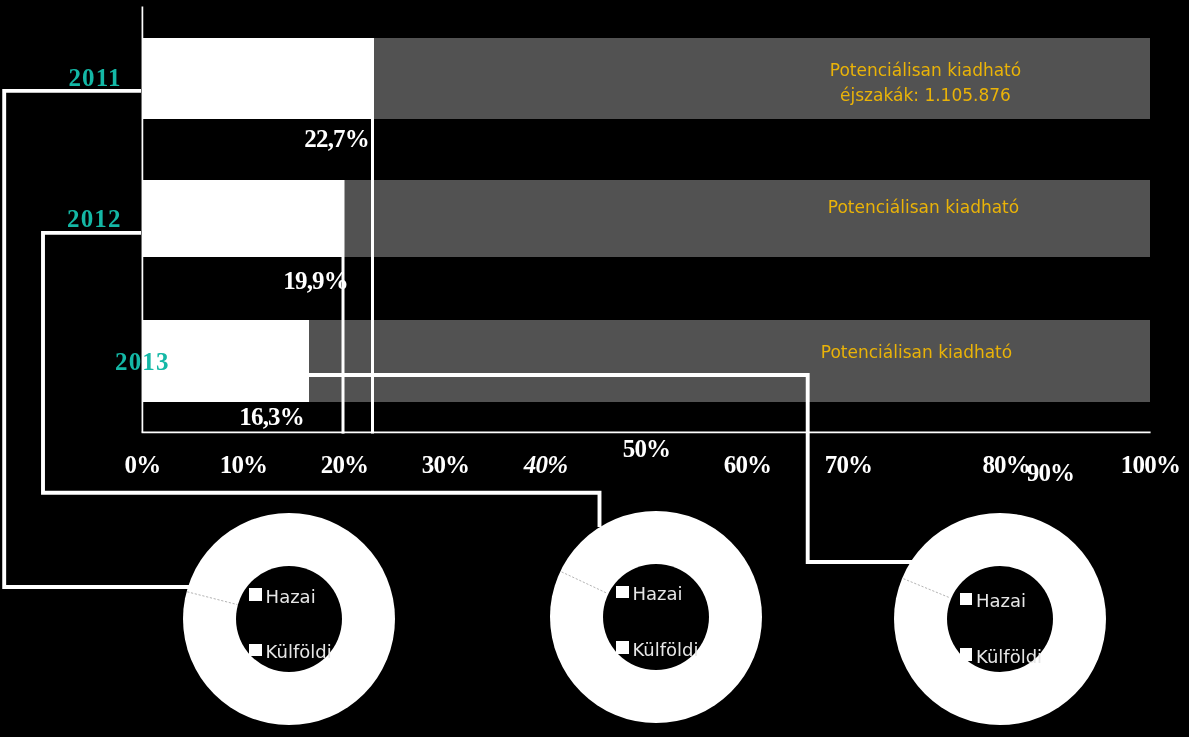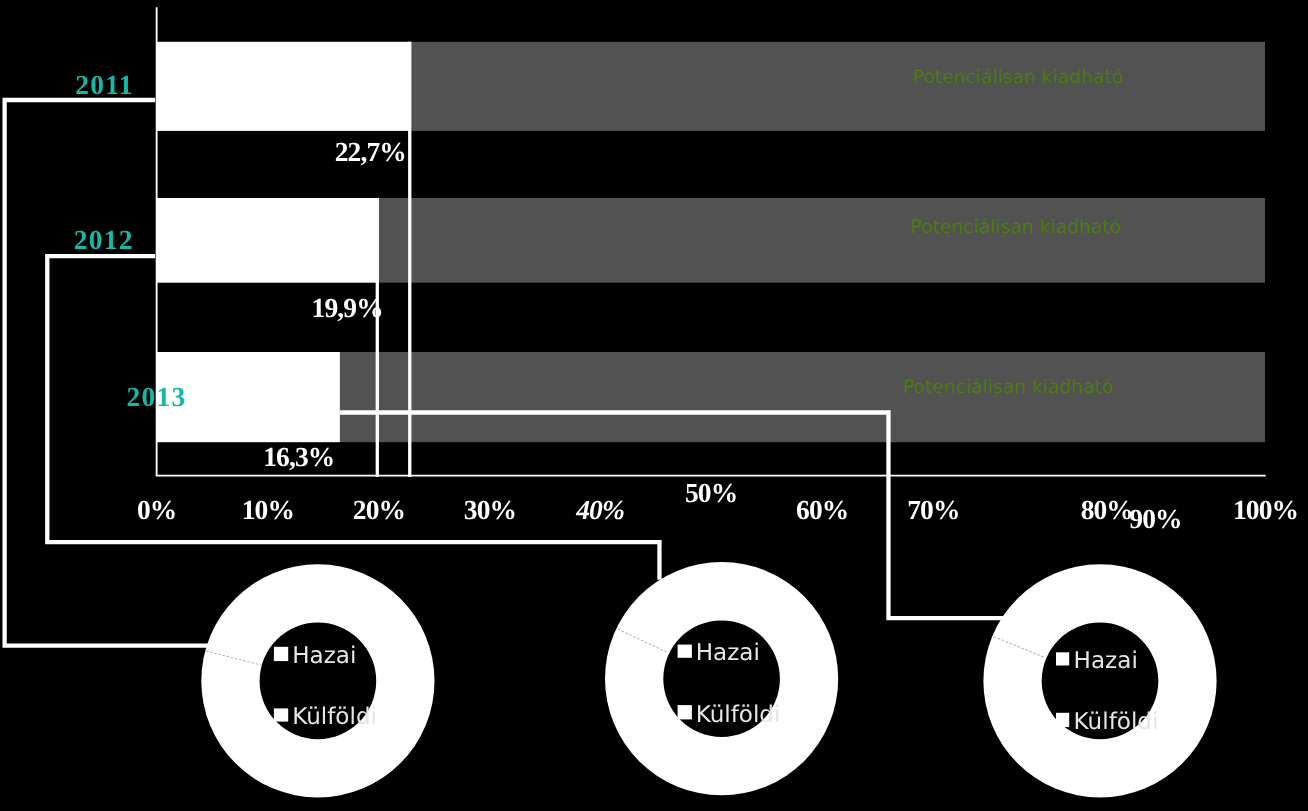--- a/index.html
+++ b/index.html
@@ -7,23 +7,23 @@
         font-family:"Liberation Sans",sans-serif;will-change:transform;}
   .abs{position:absolute;}
   .bar-gray{background:#525252;}
   .bar-white{background:#ffffff;}
   .yearlabel{font-family:"Liberation Serif",serif;font-weight:bold;font-size:25px;color:#14b8a6;
              white-space:nowrap;text-align:right;letter-spacing:1.1px;line-height:17px;}
   .pctlabel{font-family:"Liberation Serif",serif;font-weight:bold;font-size:25px;color:#ffffff;
             white-space:nowrap;text-align:right;letter-spacing:-0.8px;line-height:17px;}
   .ticklabel{font-family:"Liberation Serif",serif;font-weight:bold;font-size:25px;color:#ffffff;
              white-space:nowrap;text-align:center;letter-spacing:-0.8px;line-height:17px;}
-  .barnote{font-family:"DejaVu Sans",sans-serif;font-size:17px;color:#4d7c0f;
+  .barnote{font-family:"DejaVu Sans",sans-serif;font-size:17px;color:#eab308;
            text-align:center;line-height:24.5px;white-space:nowrap;}
-  .legendtext{font-family:"DejaVu Sans",sans-serif;font-size:21px;color:#e6e6e6;white-space:nowrap;
+  .legendtext{font-family:"DejaVu Sans",sans-serif;font-size:18px;color:#e6e6e6;white-space:nowrap;
               line-height:13px;position:relative;top:1.5px;margin-left:-1.2px;}
   .legendsq{background:#ffffff;width:12.6px;height:12.6px;flex:0 0 auto;}
   .donut{width:212px;height:212px;}
   .donutring{left:0;top:0;width:212px;height:212px;border-radius:50%;background:#ffffff;}
   .donuthole{left:53px;top:53.3px;width:106px;height:106px;border-radius:50%;background:#000000;}
   .donutlegend{width:150px;}
   .legrow{display:flex;align-items:flex-start;gap:5px;height:12.6px;}
   .legrow2{margin-top:43px;}
 </style>
 </head>
@@ -40,20 +40,21 @@
     <div class="abs bar-white" style="left: 142px; top: 38px; width: 230.946px; height: 81px;"></div>
     <div class="abs bar-white" style="left: 142px; top: 180px; width: 201.7px; height: 77px;"></div>
     <div class="abs bar-white" style="left: 142px; top: 320px; width: 167.411px; height: 82px;"></div>
 
     <div class="abs pctlabel" style="left:173px;top:130px;width:196px;">22,7%</div>
     <div class="abs pctlabel" style="left:128px;top:272px;width:220px;">19,9%</div>
     <div class="abs pctlabel" style="left:108px;top:408px;width:196px;">16,3%</div>
 
     <div class="abs barnote" style="left:775px;top:58px;width:301px;">
       <div>Potenciálisan kiadható</div>
+      <div>éjszakák: 1.105.876</div>
     </div>
     <div class="abs barnote" style="left:773px;top:195px;width:301px;">
       <div>Potenciálisan kiadható</div>
     </div>
     <div class="abs barnote" style="left:766px;top:340px;width:301px;">
       <div>Potenciálisan kiadható</div>
     </div>
 
     <div class="abs yearlabel" style="left:0px;top:69px;width:121.5px;">2011</div>
     <div class="abs yearlabel" style="left:0px;top:210px;width:121.5px;">2012</div>

